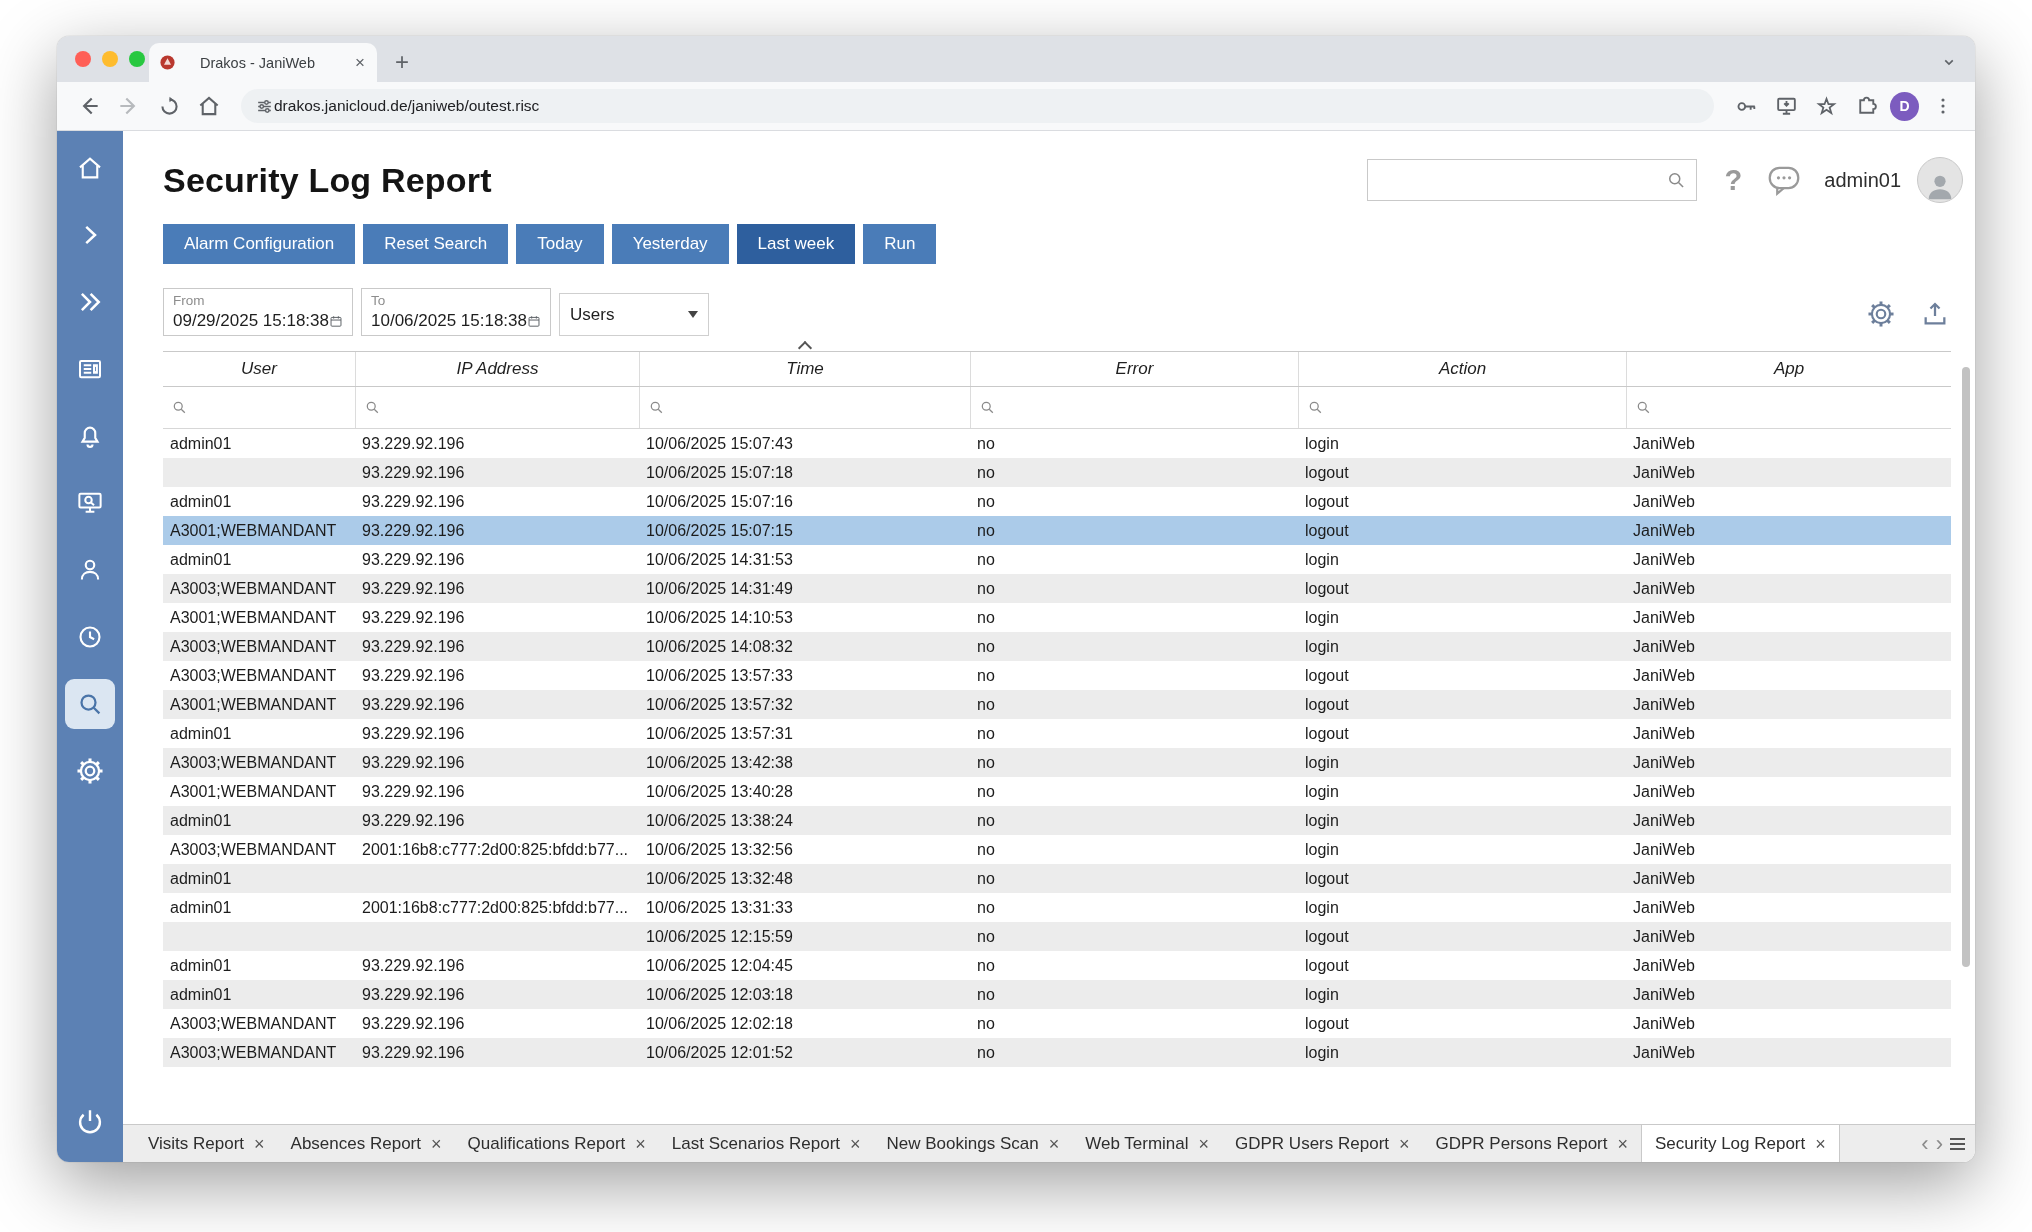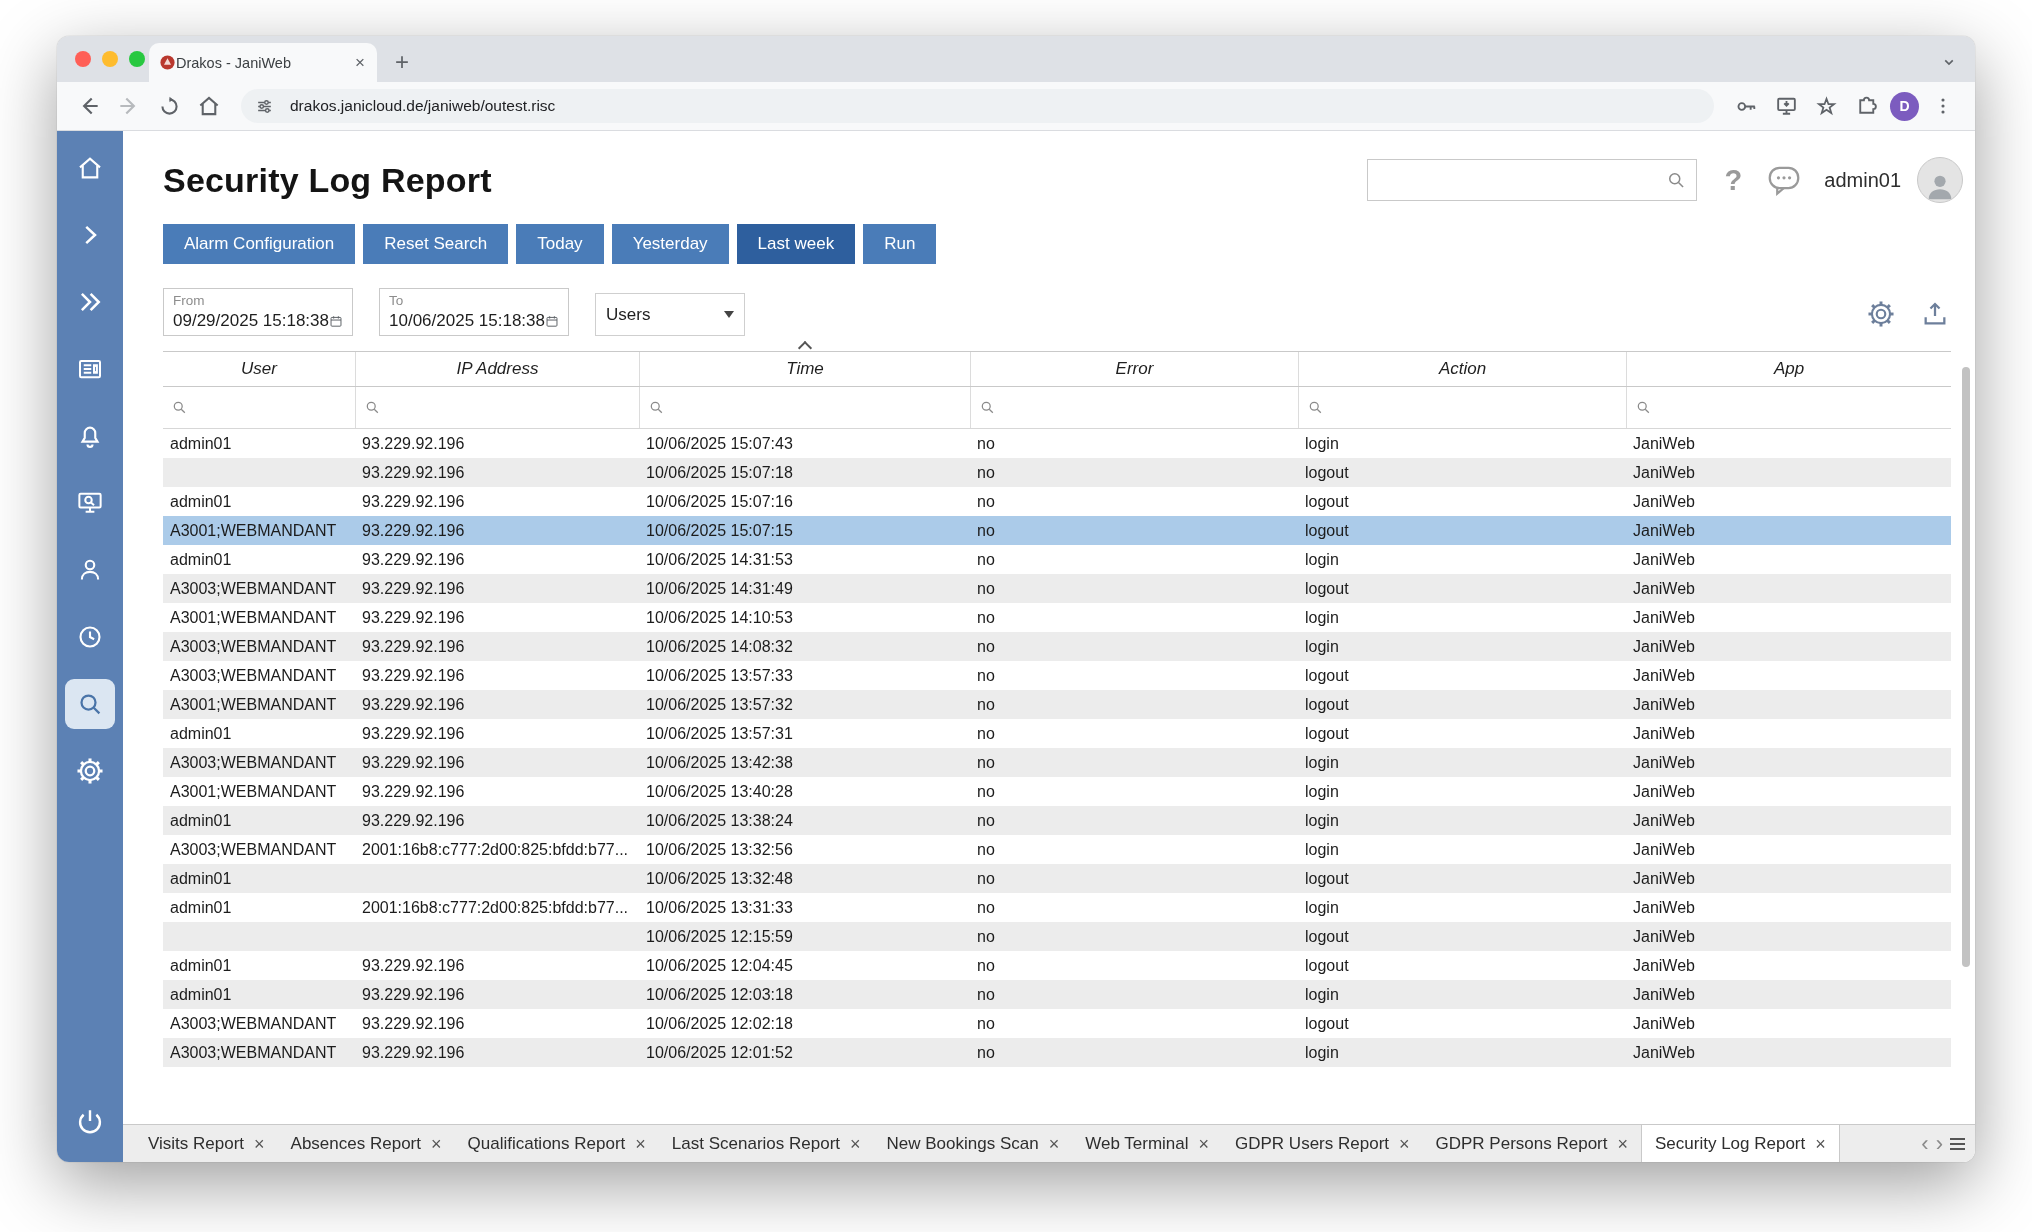--- a/index.html
+++ b/index.html
@@ -6,31 +6,31 @@
   .stage{position:relative;width:2032px;height:1232px;background:#ffffff;overflow:hidden;}
   .window{position:absolute;left:57px;top:36px;width:1918px;height:1126px;border-radius:12px;
           background:#fff;box-shadow:0 22px 70px rgba(0,0,0,.38),0 0 1px rgba(0,0,0,.4);overflow:hidden;
           display:flex;flex-direction:column;}
   
   .tabstrip{height:46px;background:#dee1e6;display:flex;align-items:flex-end;position:relative;flex:none;}
   .traffic{position:absolute;left:18px;top:15px;display:flex;gap:11px;}
   .tl{width:16px;height:16px;border-radius:50%;}
   .tl.red{background:#ff5f57;}.tl.yellow{background:#febc2e;}.tl.green{background:#28c840;}
   .tab{margin-left:92px;width:228px;height:39px;background:#f8f9fa;border-radius:10px 10px 0 0;
-       display:flex;align-items:center;padding:0 10px;box-sizing:border-box;gap:0;}
+       display:flex;align-items:center;padding:0 10px;box-sizing:border-box;gap:24px;}
   .tab-title{font-size:14.5px;color:#3c4043;white-space:nowrap;overflow:hidden;flex:1;}
   .tab-close{color:#5f6368;font-size:17px;line-height:1;padding:0 2px;}
   .newtab{width:34px;height:34px;margin:0 0 3px 8px;display:flex;align-items:center;justify-content:center;
           color:#5f6368;font-size:24px;border-radius:50%;}
   .tabsearch{margin-left:auto;margin-right:16px;margin-bottom:10px;}
   .toolbar{height:48px;background:#f8f9fa;border-bottom:1px solid #dadce0;display:flex;align-items:center;
            padding:0 14px;gap:4px;flex:none;}
   .tbtn{width:36px;height:36px;display:flex;align-items:center;justify-content:center;border-radius:50%;flex:none;}
   .urlbar{flex:1;height:34px;background:#eef1f3;border-radius:17px;margin:0 10px;display:flex;align-items:center;
-          padding:0 14px;gap:16px;min-width:0;}
+          padding:0 14px;gap:0;min-width:0;}
   .url{font-size:15.5px;color:#202124;white-space:nowrap;overflow:hidden;}
   .chrome-avatar{width:29px;height:29px;border-radius:50%;background:#7c5cbf;color:#fff;font-size:14px;font-weight:bold;
           display:flex;align-items:center;justify-content:center;flex:none;margin:0 2px;}
   
   .app{flex:1;display:flex;min-height:0;}
   .sidebar{width:66px;background:#5c81b4;display:flex;flex-direction:column;align-items:center;
            padding-top:12px;gap:17px;flex:none;}
   .sb-item{width:50px;height:50px;display:flex;align-items:center;justify-content:center;border-radius:9px;flex:none;}
   .sb-item.active{background:#dbe6f2;}
   .sb-power{margin-top:auto;margin-bottom:14px;}
@@ -45,21 +45,21 @@
   .chat{margin-left:24px;display:flex;align-items:center;}
   .uname{margin-left:22px;font-size:20px;color:#2e2e2e;}
   .uavatar{margin-left:16px;width:44px;height:44px;border-radius:50%;background:#e4e4e4;border:1px solid #c9c9c9;
            display:flex;align-items:flex-end;justify-content:center;overflow:hidden;}
   .button-row{display:flex;gap:8px;margin:21px 0 0 40px;}
   .tb-btn{border:none;background:#4a7cb8;color:#fff;font-family:"Liberation Sans",sans-serif;
           font-size:17px;height:40px;padding:0 21px;cursor:pointer;}
   .tb-btn.active{background:#2e5f9e;}
   .filter-row{display:flex;align-items:flex-end;margin:24px 24px 0 40px;}
   .field{width:190px;height:48px;border:1px solid #c9c9c9;box-sizing:border-box;padding:5px 9px 4px 9px;
-         margin-right:26px;display:flex;flex-direction:column;justify-content:space-between;background:#fff;}
+         margin-right:8px;display:flex;flex-direction:column;justify-content:space-between;background:#fff;}
   .field-label{font-size:13.5px;color:#8d8d8d;line-height:1;}
   .field-line{display:flex;align-items:center;justify-content:space-between;}
   .field-value{font-size:17px;color:#1e1e1e;white-space:nowrap;}
   .select{width:150px;height:43px;border:1px solid #cfcfcf;box-sizing:border-box;display:flex;align-items:center;
           justify-content:space-between;padding:0 10px;background:#fff;}
   .select-value{font-size:17px;color:#1e1e1e;}
   .dd-arrow{width:0;height:0;border-left:5.5px solid transparent;border-right:5.5px solid transparent;
             border-top:7px solid #444;}
   .filter-icons{margin-left:auto;display:flex;align-items:flex-end;gap:22px;padding-bottom:6px;}
   

